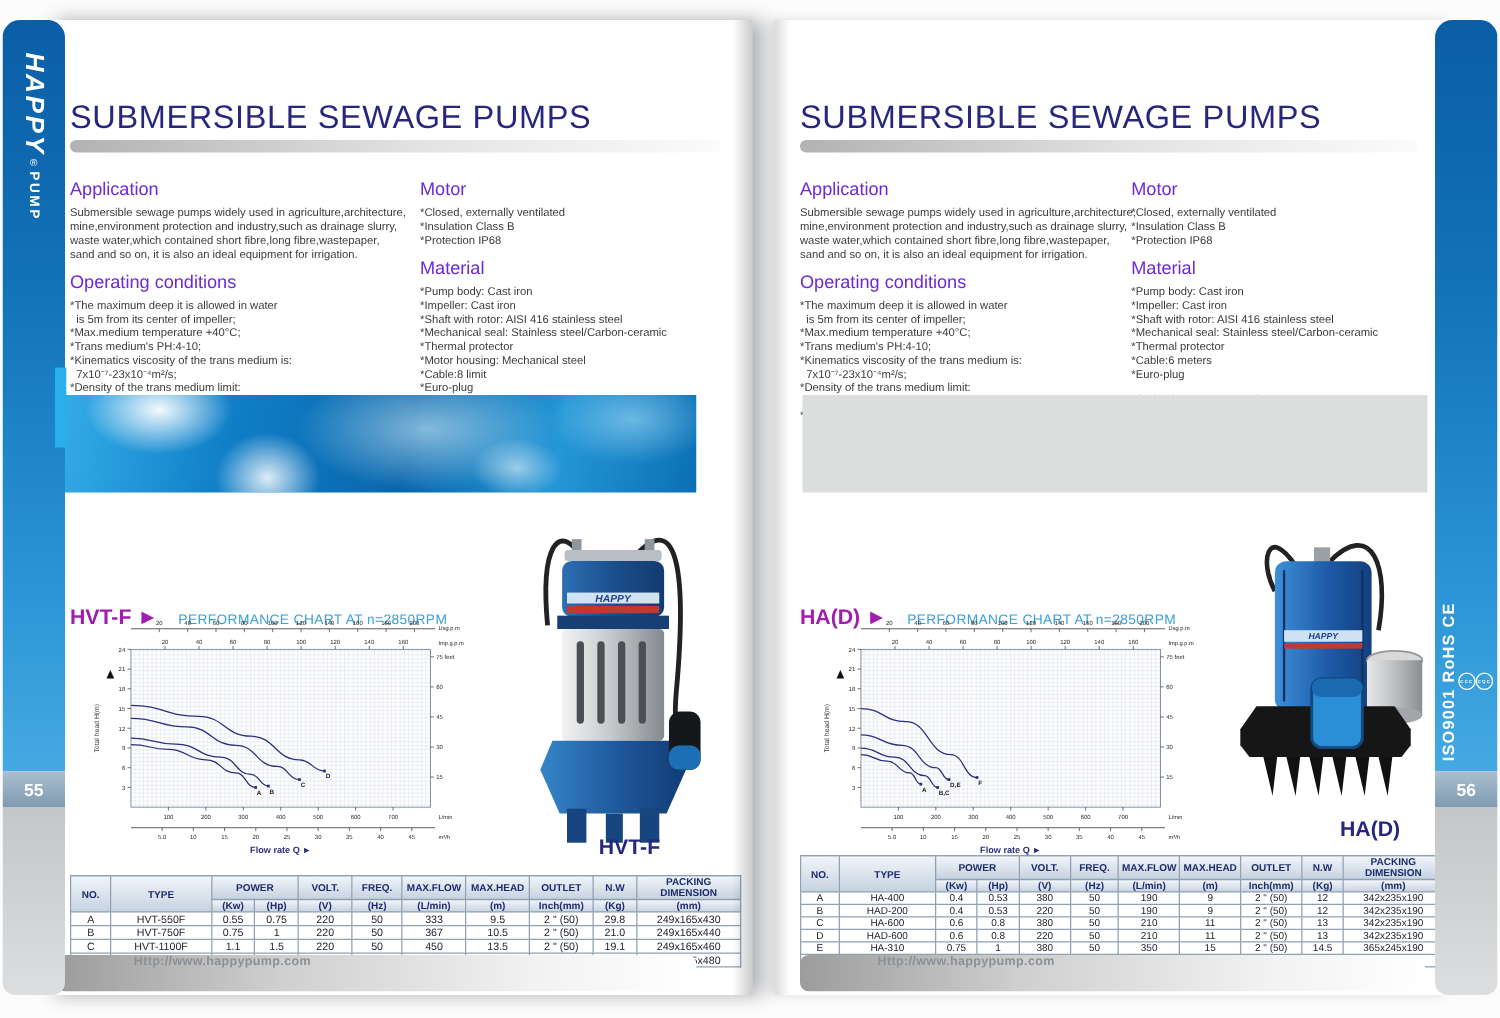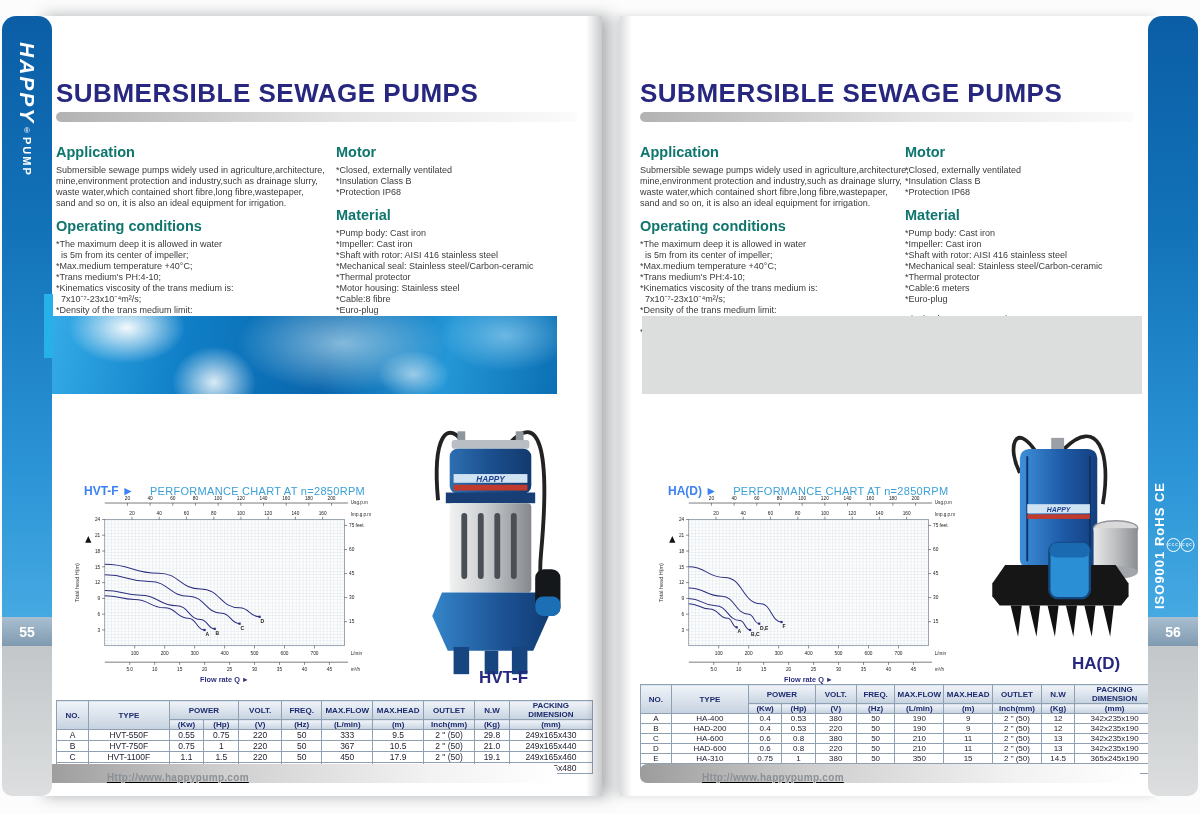--- a/index.html
+++ b/index.html
@@ -31,60 +31,60 @@
 
   
   .page { position:absolute; top:16px; height:780px; background:#ffffff; z-index:2; }
   .page.pl { left:36px; width:566px; box-shadow:8px 0 14px rgba(80,85,90,.45); }
   .page.pr { left:620px; width:538px; box-shadow:-4px 0 8px rgba(120,125,130,.25); }
   .page.pl::after { content:""; position:absolute; top:0; right:0; width:16px; height:100%;
      background:linear-gradient(90deg, rgba(0,0,0,0), rgba(60,65,70,.28)); }
   .page.pr::before { content:""; position:absolute; top:0; left:0; width:12px; height:100%;
      background:linear-gradient(90deg, rgba(60,65,70,.18), rgba(0,0,0,0)); }
 
-  .title { position:absolute; top:62px; left:20px; font-size:26px; font-weight:700;
+  .title { position:absolute; top:62px; left:20px; font-size:26px; font-weight:400;
      letter-spacing:.5px; color:#27277f; white-space:nowrap; }
   .rule { position:absolute; top:96px; left:20px; height:10px; width:92%; border-radius:6px;
      background:linear-gradient(90deg,#b2b2b2,#e4e4e4 55%,#fbfbfb); }
 
   .colL { position:absolute; top:128px; left:20px; width:290px; }
   .colR { position:absolute; top:128px; left:300px; width:235px; }
-  .h2 { font-size:14.5px; font-weight:bold; color:#0f766e; margin-bottom:5px; }
+  .h2 { font-size:14.5px; font-weight:normal; color:#6d28d9; margin-bottom:5px; }
   .body, .li div { font-size:9px; line-height:11px; color:#3b3b3b; white-space:pre-wrap; }
   .gap { height:9px; }
 
   .banner { position:absolute; top:300px; left:9px; width:512px; height:78px; }
   .banner.water {
      background:
        radial-gradient(ellipse 90px 55px at 16% 15%, rgba(255,255,255,.95), rgba(255,255,255,0) 65%),
        radial-gradient(ellipse 70px 60px at 33% 85%, rgba(255,255,255,.85), rgba(255,255,255,0) 60%),
        radial-gradient(ellipse 150px 70px at 58% 35%, rgba(230,250,255,.55), rgba(255,255,255,0) 70%),
        radial-gradient(ellipse 60px 40px at 72% 75%, rgba(255,255,255,.55), rgba(255,255,255,0) 60%),
        radial-gradient(ellipse 110px 60px at 90% 25%, rgba(190,235,255,.5), rgba(255,255,255,0) 60%),
        linear-gradient(100deg,#36aee9 0%,#0f7ec6 28%,#0a66ac 55%,#2497d7 78%,#0b6fb4 100%);
   }
   .banner.plain { left:22px; width:500px; background:#dcdedd; }
 
   .chart-head { position:absolute; top:468px; left:20px; display:flex; align-items:baseline; }
-  .model { font-size:12px; font-weight:800; color:#3b82f6; margin-right:16px;margin-left:28px; }
+  .model { font-size:17px; font-weight:800; color:#a21caf; margin-right:16px; }
   .ctitle { font-size:11px; font-weight:normal; color:#3aa0d8; letter-spacing:.3px; }
   .chart-box { position:absolute; top:476px; left:34px; }
 
   .pump { position:absolute; }
   .prod-label { position:absolute; font-size:17px; font-weight:800; color:#27277f; }
 
   .spec { position:absolute; left:20px; }
   .spec table { border-collapse:collapse; width:100%; }
   .spec td { border:1px solid #8fa0b2; text-align:center; padding:0 1px; }
   .spec thead td { background:linear-gradient(180deg,#f0f4f9,#c6d2e0); color:#1d2b6e; font-weight:bold; font-size:8px; height:10px; }
   .spec tbody td { font-size:8.5px; color:#1c1c2e; height:11px; background:#fff; }
   .spec.small tbody td { font-size:8px; height:10px; }
 
-  .footer { position:absolute; top:748px; left:9px; width:512px; height:19px; border-radius:7px;
-     background:linear-gradient(90deg,#9c9c9c,#cfcfcf 35%,#f2f2f2 75%,#ffffff); display:flex; align-items:flex-end;text-decoration:underline; }
+  .footer { position:absolute; top:748px; left:9px; width:512px; height:29px; border-radius:7px;
+     background:linear-gradient(90deg,#9c9c9c,#cfcfcf 35%,#f2f2f2 75%,#ffffff); display:flex; align-items:flex-start; }
   .footer span { margin-left:62px; font-size:10px; font-weight:bold; color:#8a9095; letter-spacing:.3px; }
 </style>
 </head>
 <body>
 
 <div class="stage">
 
   <div class="sidebar left">
     <div class="blue">
       <div class="brand">
@@ -145,22 +145,22 @@
         </div>
       <div class="gap"></div>
       <div class="h2">Material</div>
       <div class="li">
 
       <div>*Pump body: Cast iron</div>
           <div>*Impeller: Cast iron</div>
           <div>*Shaft with rotor: AISI 416 stainless steel</div>
           <div>*Mechanical seal: Stainless steel/Carbon-ceramic</div>
           <div>*Thermal protector</div>
-          <div>*Motor housing: Stainless steel</div>
-          <div>*Cable:8 fibre</div>
+          <div>*Motor housing: Mechanical steel</div>
+          <div>*Cable:8 limit</div>
           <div>*Euro-plug</div>
         </div>
       <div class="gap"></div>
       <div class="li">
 
       <div>Single phase 220V-230V/50Hz</div>
           <div>Three phase 380V/50Hz if request</div>
           <div>Three phase 220V/440V/60Hz if request</div>
         </div>
     </div>
@@ -411,21 +411,21 @@
             </tr>
 
             <tr>
               <td>C</td>
               <td>HVT-1100F</td>
               <td>1.1</td>
               <td>1.5</td>
               <td>220</td>
               <td>50</td>
               <td>450</td>
-              <td>17.9</td>
+              <td>13.5</td>
               <td>2 " (50)</td>
               <td>19.1</td>
               <td>249x165x460</td>
             </tr>
 
             <tr>
               <td>D</td>
               <td>HVT-1500F</td>
               <td>1.5</td>
               <td>2</td>

